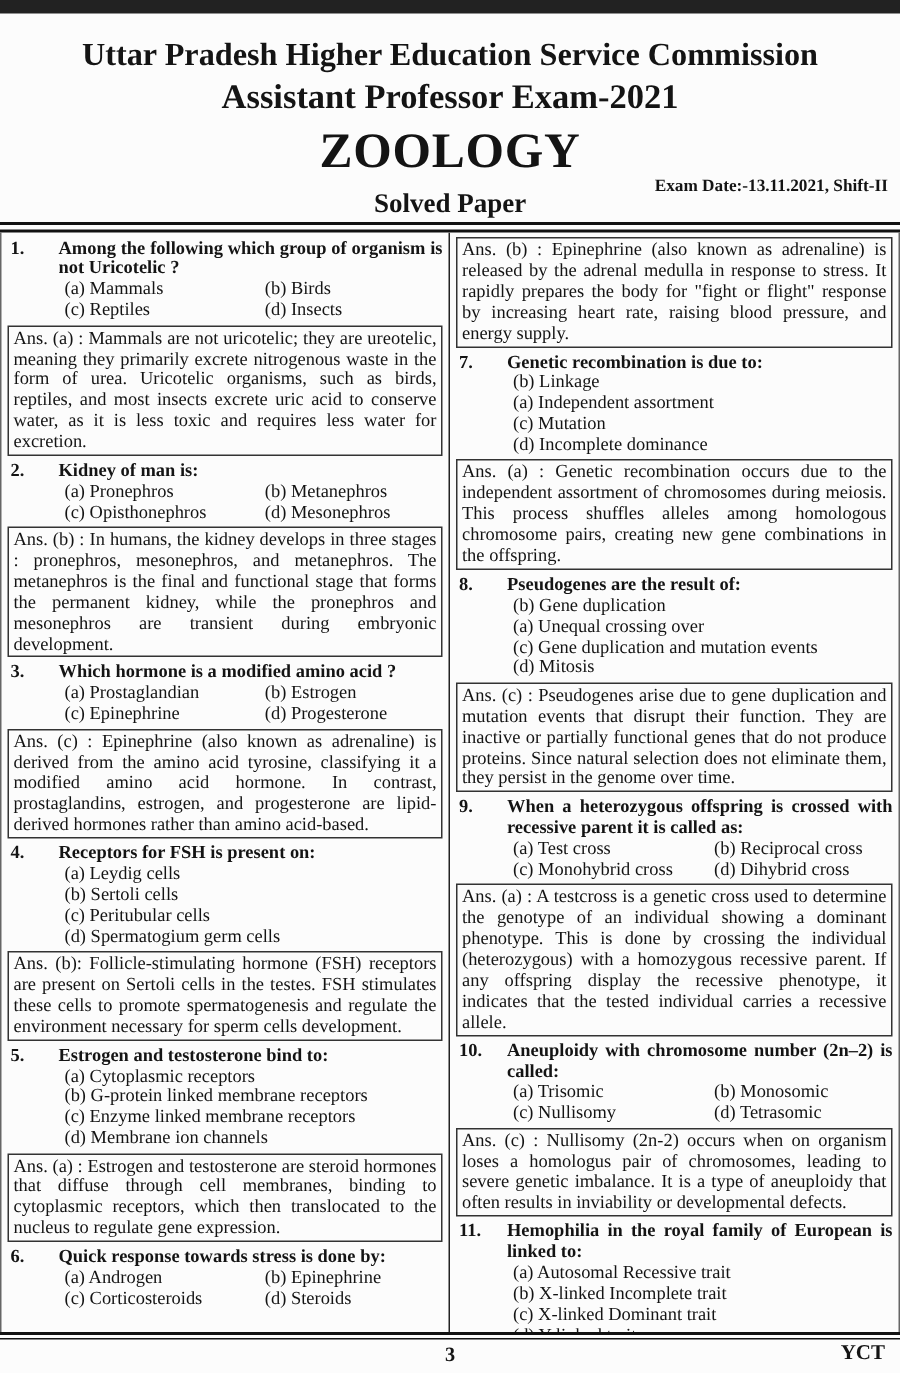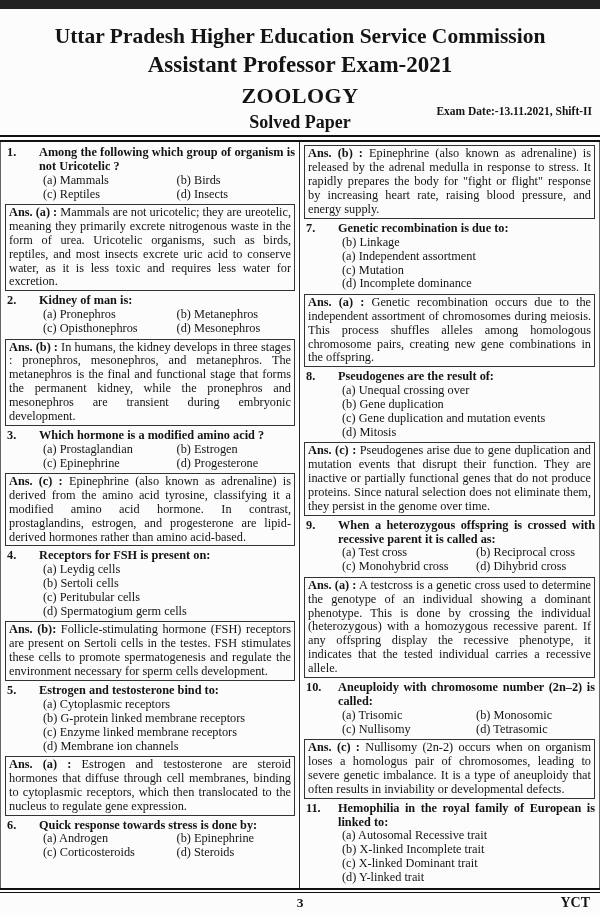--- a/index.html
+++ b/index.html
@@ -7,39 +7,39 @@
   body {
     width:600px; height:915px; overflow:hidden;
     background:#fcfcfc; color:#141414;
     font-family:"Liberation Serif", serif;
     display:flex; flex-direction:column;
   }
   .topbar { height:9px; background:#222; flex:none; }
   .hdr { text-align:center; flex:none; }
   .h1 { font-size:21.5px; font-weight:bold; margin-top:14px; line-height:1.25; }
   .h2 { font-size:23px; font-weight:bold; line-height:1.25; margin-top:1px; }
-  .h3 { font-size:22px; font-weight:bold; letter-spacing:.5px; margin-top:3px; line-height:1.15; }
+  .h3 { font-size:33px; font-weight:bold; letter-spacing:.5px; margin-top:3px; line-height:1.15; }
   .h4row { position:relative; margin-top:2px; height:24px; }
   .h4 { font-size:18px; font-weight:bold; line-height:24px; }
   .examdate { position:absolute; right:8px; bottom:17px; font-size:11.5px; font-weight:bold; }
   .dblrule { flex:none; height:7px; border-top:2.5px solid #111; border-bottom:2.5px solid #111; margin-top:1px; }
   .cols { flex:1; display:flex; overflow:hidden; border-left:1px solid #666; border-right:1px solid #666; }
   .col { width:50%; padding:1px 4px 0 4px; font-size:12.3px; line-height:1.13; }
   .col-left { border-right:1.6px solid #222; }
   .q { display:flex; margin-top:3px; }
   .qnum { flex:none; width:34px; font-weight:bold; padding-left:2px; }
   .qbody { flex:1; min-width:0; }
   .qtext { font-weight:bold; text-align:justify; }
   .opts { margin-left:4px; }
   .opts .opt { display:block; }
   .opts.grid { display:flex; flex-wrap:wrap; }
   .opts.grid .opt { width:53%; }
   .opts.grid .opt:nth-child(even) { width:47%; }
   .ans { border:1.2px solid #333; padding:1px 3px; margin:2.5px 0; text-align:justify; }
-  .ans b { font-weight:bold; }
+  .ans b { font-weight:normal; }
   .footrule { flex:none; height:5px; border-top:2px solid #111; border-bottom:1.2px solid #111; }
   .footrow { flex:none; position:relative; height:22px; }
   .pagenum { text-align:center; font-weight:bold; font-size:13.5px; line-height:20px; }
   .brand { position:absolute; right:10px; top:0; font-weight:bold; font-size:14px; line-height:20px; }
 </style>
 </head>
 <body>
 
 <div class="topbar"></div>
 
@@ -148,22 +148,22 @@
             <span class="opt">(d)  Incomplete dominance</span>
           </div>
         </div>
       </div>
       <div class="ans"><b class="ans-prefix">Ans. (a) :</b> <span class="ans-body">Genetic recombination occurs due to the independent assortment of chromosomes during meiosis. This process shuffles alleles among homologous chromosome pairs, creating new gene combinations in the offspring.</span></div>
       <div class="q">
         <span class="qnum">8.</span>
         <div class="qbody">
           <div class="qtext">Pseudogenes are the result of:</div>
           <div class="opts list">
+            <span class="opt">(b)  Gene duplication</span>
             <span class="opt">(a)  Unequal crossing over</span>
-            <span class="opt">(b)  Gene duplication</span>
             <span class="opt">(c)  Gene duplication and mutation events</span>
             <span class="opt">(d)  Mitosis</span>
           </div>
         </div>
       </div>
       <div class="ans"><b class="ans-prefix">Ans. (c) :</b> <span class="ans-body">Pseudogenes arise due to gene duplication and mutation events that disrupt their function. They are inactive or partially functional genes that do not produce proteins. Since natural selection does not eliminate them, they persist in the genome over time.</span></div>
       <div class="q">
         <span class="qnum">9.</span>
         <div class="qbody">
           <div class="qtext">When a heterozygous offspring is crossed with recessive parent it is called as:</div>

